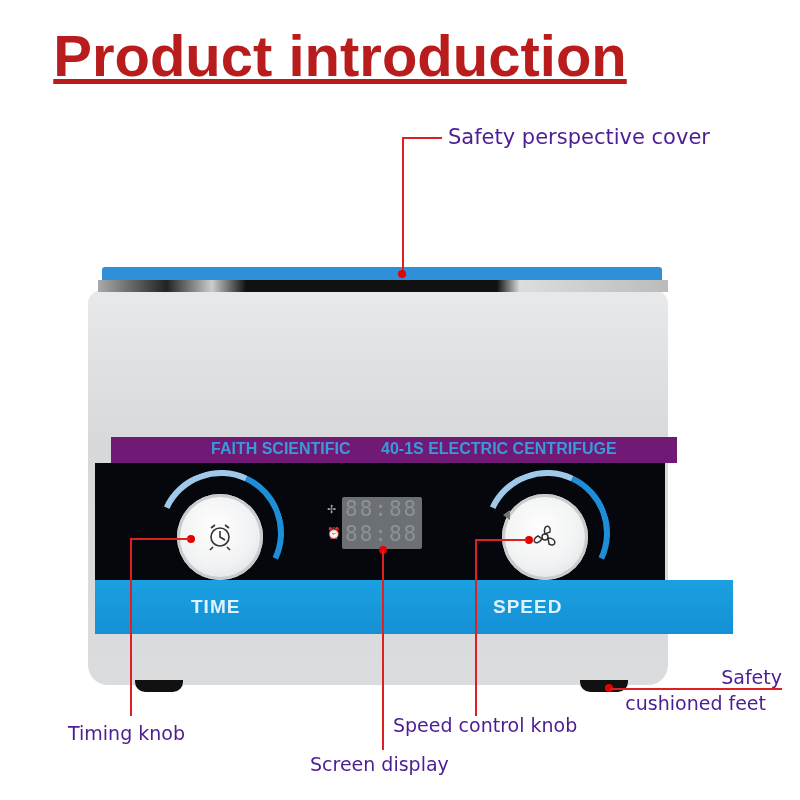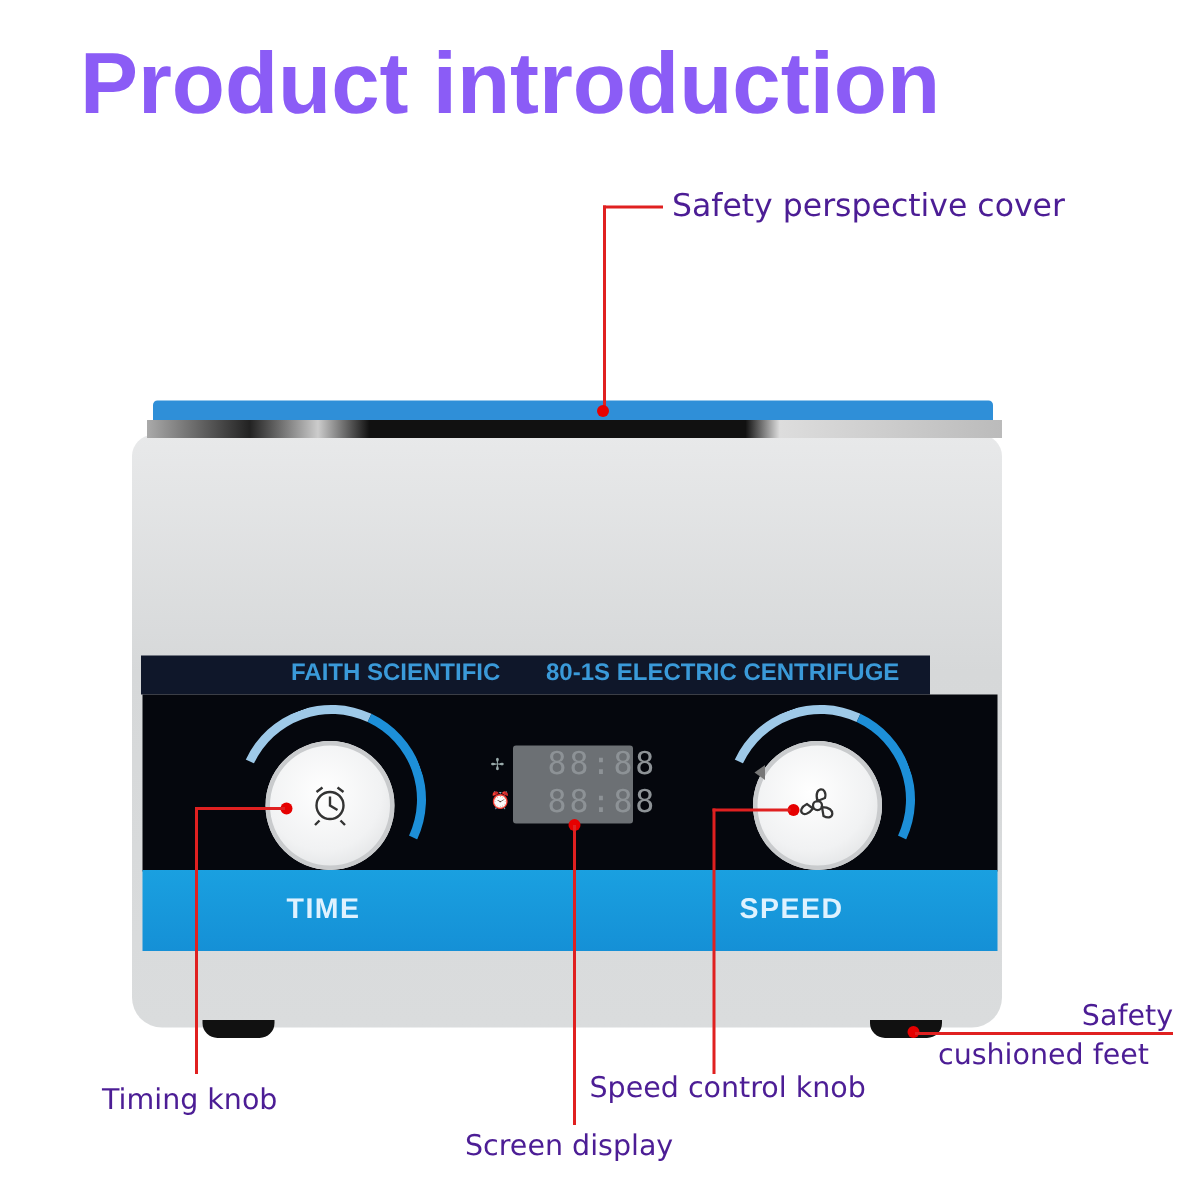--- a/index.html
+++ b/index.html
@@ -1,49 +1,49 @@
 <!DOCTYPE html>
 <html><head>
 <meta charset="utf-8">
 <style>
   html,body{margin:0;padding:0;}
   body{width:800px;height:800px;background:#fff;position:relative;overflow:hidden;font-family:"Liberation Sans",sans-serif;}
   .abs{position:absolute;}
-  .title{left:0;top:22px;width:680px;text-align:center;font-size:58px;font-weight:bold;color:#8b5cf6;letter-spacing:0px;}
+  .title{left:0;top:22px;width:680px;text-align:center;font-size:58px;font-weight:bold;color:#b91c1c;letter-spacing:0px;text-decoration:underline;}
   .label{font-family:"DejaVu Sans",sans-serif;color:#4c1d95;font-size:19px;white-space:nowrap;}
   .rline{background:#e02020;}
   .dot{width:8px;height:8px;border-radius:50%;background:#e60000;}
   
   .lid{left:102px;top:267px;width:560px;height:13px;background:#2f8fd8;border-radius:3px 3px 0 0;}
   .lid-gap{left:98px;top:280px;width:570px;height:12px;background:linear-gradient(90deg,#aaa 0%,#222 12%,#ccc 20%,#111 26%,#111 70%,#ddd 74%,#bbb 100%);}
   .body{left:88px;top:290px;width:580px;height:395px;background:linear-gradient(180deg,#e8e9ea 0%,#d6d8d9 40%,#dadcdd 100%);border-radius:14px 14px 20px 20px;}
-  .strip{left:94px;top:437px;width:526px;height:26px;background:#0f172a;}
+  .strip{left:111px;top:437px;width:566px;height:26px;background:#701a75;}
   .strip span{position:absolute;top:3px;font-size:16px;font-weight:bold;color:#3a9ad9;}
   .panel{left:95px;top:463px;width:570px;height:118px;background:#05070d;}
-  .blueband{left:95px;top:580px;width:570px;height:54px;background:linear-gradient(180deg,#1aa0e0,#1590d6);}
+  .blueband{left:95px;top:580px;width:638px;height:54px;background:linear-gradient(180deg,#1aa0e0,#1590d6);}
   .blueband span{position:absolute;top:16px;font-size:19px;font-weight:bold;color:#dff2ff;letter-spacing:1px;}
   .foot{width:48px;height:12px;background:#111;border-radius:0 0 10px 10px;}
   .knob{width:86px;height:86px;border-radius:50%;background:radial-gradient(circle at 45% 40%,#ffffff 0%,#f1f2f3 55%,#d4d6d8 100%);box-shadow:0 0 0 3px #c9cbcd inset;}
   .arc{width:126px;height:126px;border-radius:50%;border:6px solid transparent;border-top-color:#9ec9e8;border-right-color:#1d8fd8;transform:rotate(-20deg);box-sizing:border-box;}
   .display{left:342px;top:497px;width:80px;height:52px;background:#6c7074;border-radius:2px;}
-  .seg{position:absolute;font-family:"DejaVu Sans Mono",monospace;font-size:21px;color:#8d9296;letter-spacing:2px;margin-left:20px;}
+  .seg{position:absolute;font-family:"DejaVu Sans Mono",monospace;font-size:21px;color:#8d9296;letter-spacing:2px;}
   .dicon{position:absolute;font-size:11px;color:#9aa;}
 </style>
 </head>
 <body>
 
 <div class="abs title">Product introduction</div>
 
 <div class="abs body"></div>
 <div class="abs lid-gap"></div>
 <div class="abs lid"></div>
 
 <div class="abs strip">
   <span style="left:100px">FAITH SCIENTIFIC</span>
-  <span style="left:270px">80-1S ELECTRIC CENTRIFUGE</span>
+  <span style="left:270px">40-1S ELECTRIC CENTRIFUGE</span>
 </div>
 
 <div class="abs panel"></div>
 
 <div class="abs arc" style="left:158px;top:470px"></div>
 <div class="abs knob" style="left:177px;top:494px">
   <svg width="86" height="86">
     <circle cx="43" cy="43" r="9" fill="none" stroke="#333" stroke-width="1.6"></circle>
     <path d="M43 37 L43 43 L48 46" stroke="#333" stroke-width="1.6" fill="none"></path>
     <path d="M34 34 l4 -3 M52 34 l-4 -3 M36 53 l-3 3 M50 53 l3 3" stroke="#333" stroke-width="1.6"></path>

